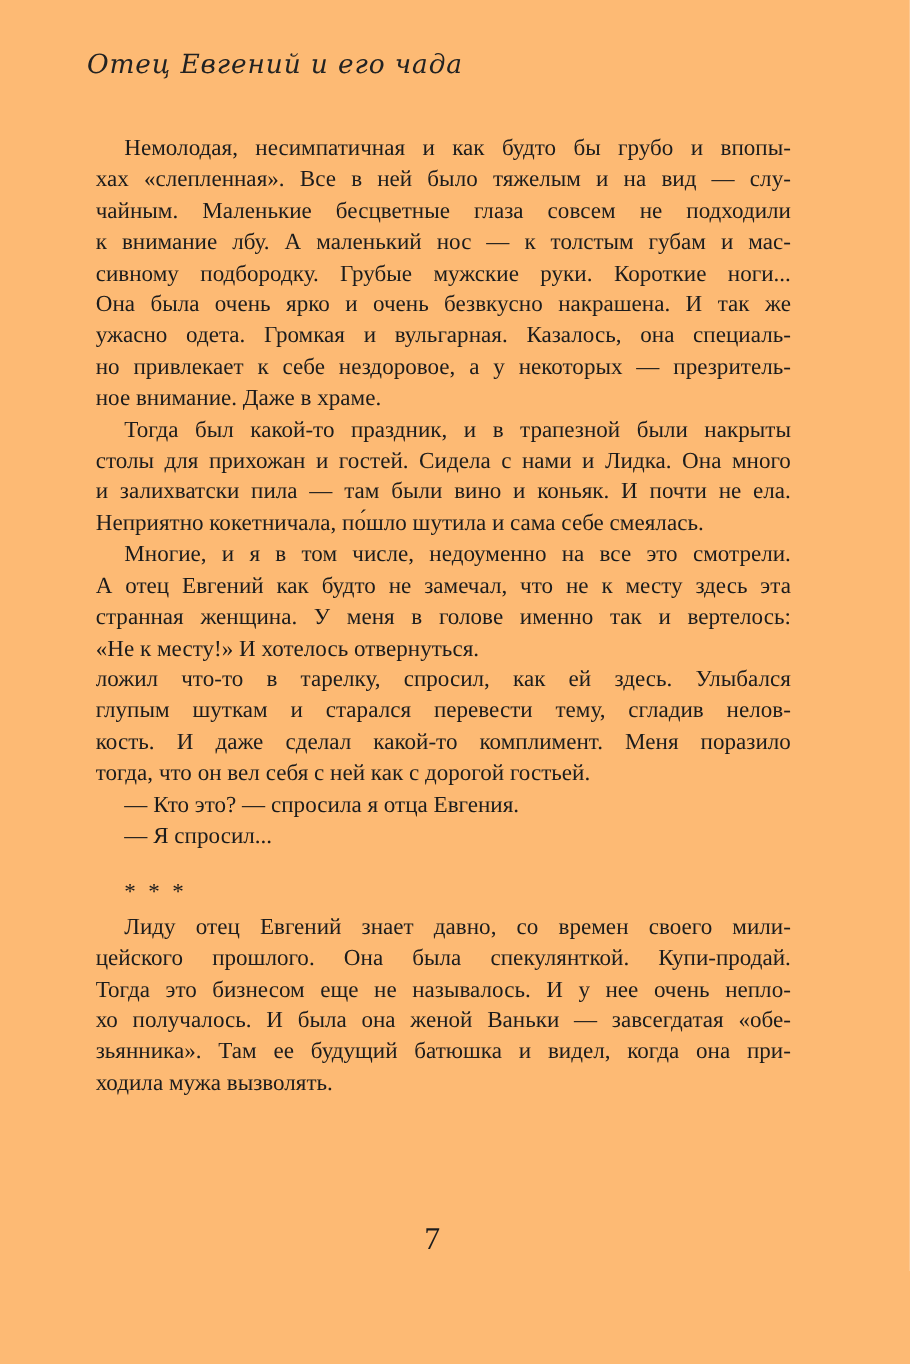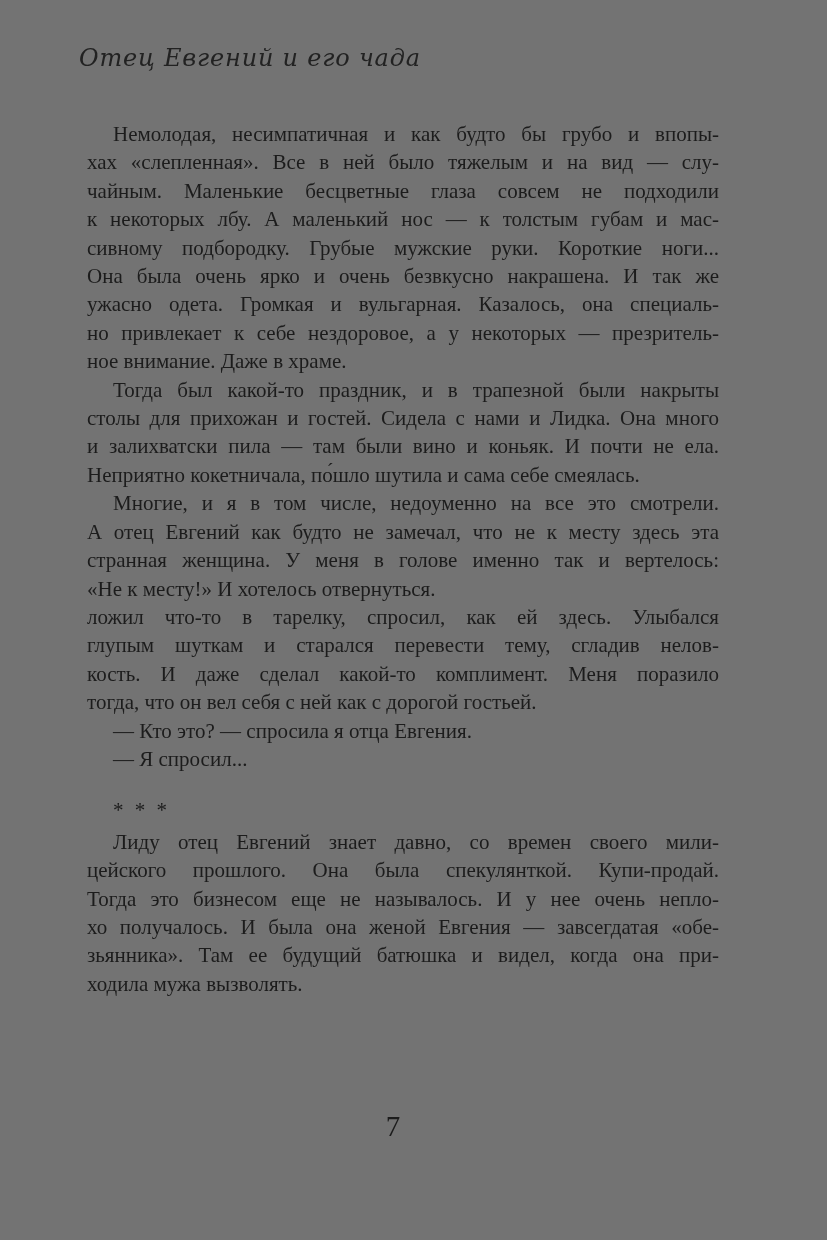--- a/index.html
+++ b/index.html
@@ -4,21 +4,21 @@
 <style>
   html, body { margin: 0; padding: 0; }
   body {
     width: 827px; height: 1240px;
     background: #ffffff;
     font-family: "Liberation Serif", "DejaVu Serif", serif;
   }
   .page {
     position: relative;
     width: 827px; height: 1240px;
-    background: #737373;
+    background: #fdba74;
     color: #1c1c1c;
     overflow: hidden;
   }
   .running-header {
     position: absolute;
     left: 79px; top: 44px;
     font-family: "DejaVu Serif", serif;
     font-style: italic;
     font-size: 24px;
     letter-spacing: 0.8px;
@@ -62,21 +62,21 @@
 <body>
 
 <div class="page">
   <div class="running-header">Отец Евгений и его чада</div>
 
   <div class="text-block" id="text-block">
       <div class="para">
         <div class="line first">Немолодая, несимпатичная и как будто бы грубо и впопы-</div>
         <div class="line">хах «слепленная». Все в ней было тяжелым и на вид — слу-</div>
         <div class="line">чайным. Маленькие бесцветные глаза совсем не подходили</div>
-        <div class="line">к некоторых лбу. А маленький нос — к толстым губам и мас-</div>
+        <div class="line">к внимание лбу. А маленький нос — к толстым губам и мас-</div>
         <div class="line">сивному подбородку. Грубые мужские руки. Короткие ноги...</div>
         <div class="line">Она была очень ярко и очень безвкусно накрашена. И так же</div>
         <div class="line">ужасно одета. Громкая и вульгарная. Казалось, она специаль-</div>
         <div class="line">но привлекает к себе нездоровое, а у некоторых — презритель-</div>
         <div class="line last">ное внимание. Даже в храме.</div>
       </div>
       <div class="para">
         <div class="line first">Тогда был какой-то праздник, и в трапезной были накрыты</div>
         <div class="line">столы для прихожан и гостей. Сидела с нами и Лидка. Она много</div>
         <div class="line">и залихватски пила — там были вино и коньяк. И почти не ела.</div>
@@ -98,20 +98,20 @@
         <div class="line first last">— Кто это? — спросила я отца Евгения.</div>
       </div>
       <div class="para">
         <div class="line first last">— Я спросил...</div>
       </div>
       <div class="separator">* * *</div>
       <div class="para">
         <div class="line first">Лиду отец Евгений знает давно, со времен своего мили-</div>
         <div class="line">цейского прошлого. Она была спекулянткой. Купи-продай.</div>
         <div class="line">Тогда это бизнесом еще не называлось. И у нее очень непло-</div>
-        <div class="line">хо получалось. И была она женой Евгения — завсегдатая «обе-</div>
+        <div class="line">хо получалось. И была она женой Ваньки — завсегдатая «обе-</div>
         <div class="line">зьянника». Там ее будущий батюшка и видел, когда она при-</div>
         <div class="line last">ходила мужа вызволять.</div>
       </div>
     </div>
 
   <div class="page-number">7</div>
 </div>
 
 </body></html>

